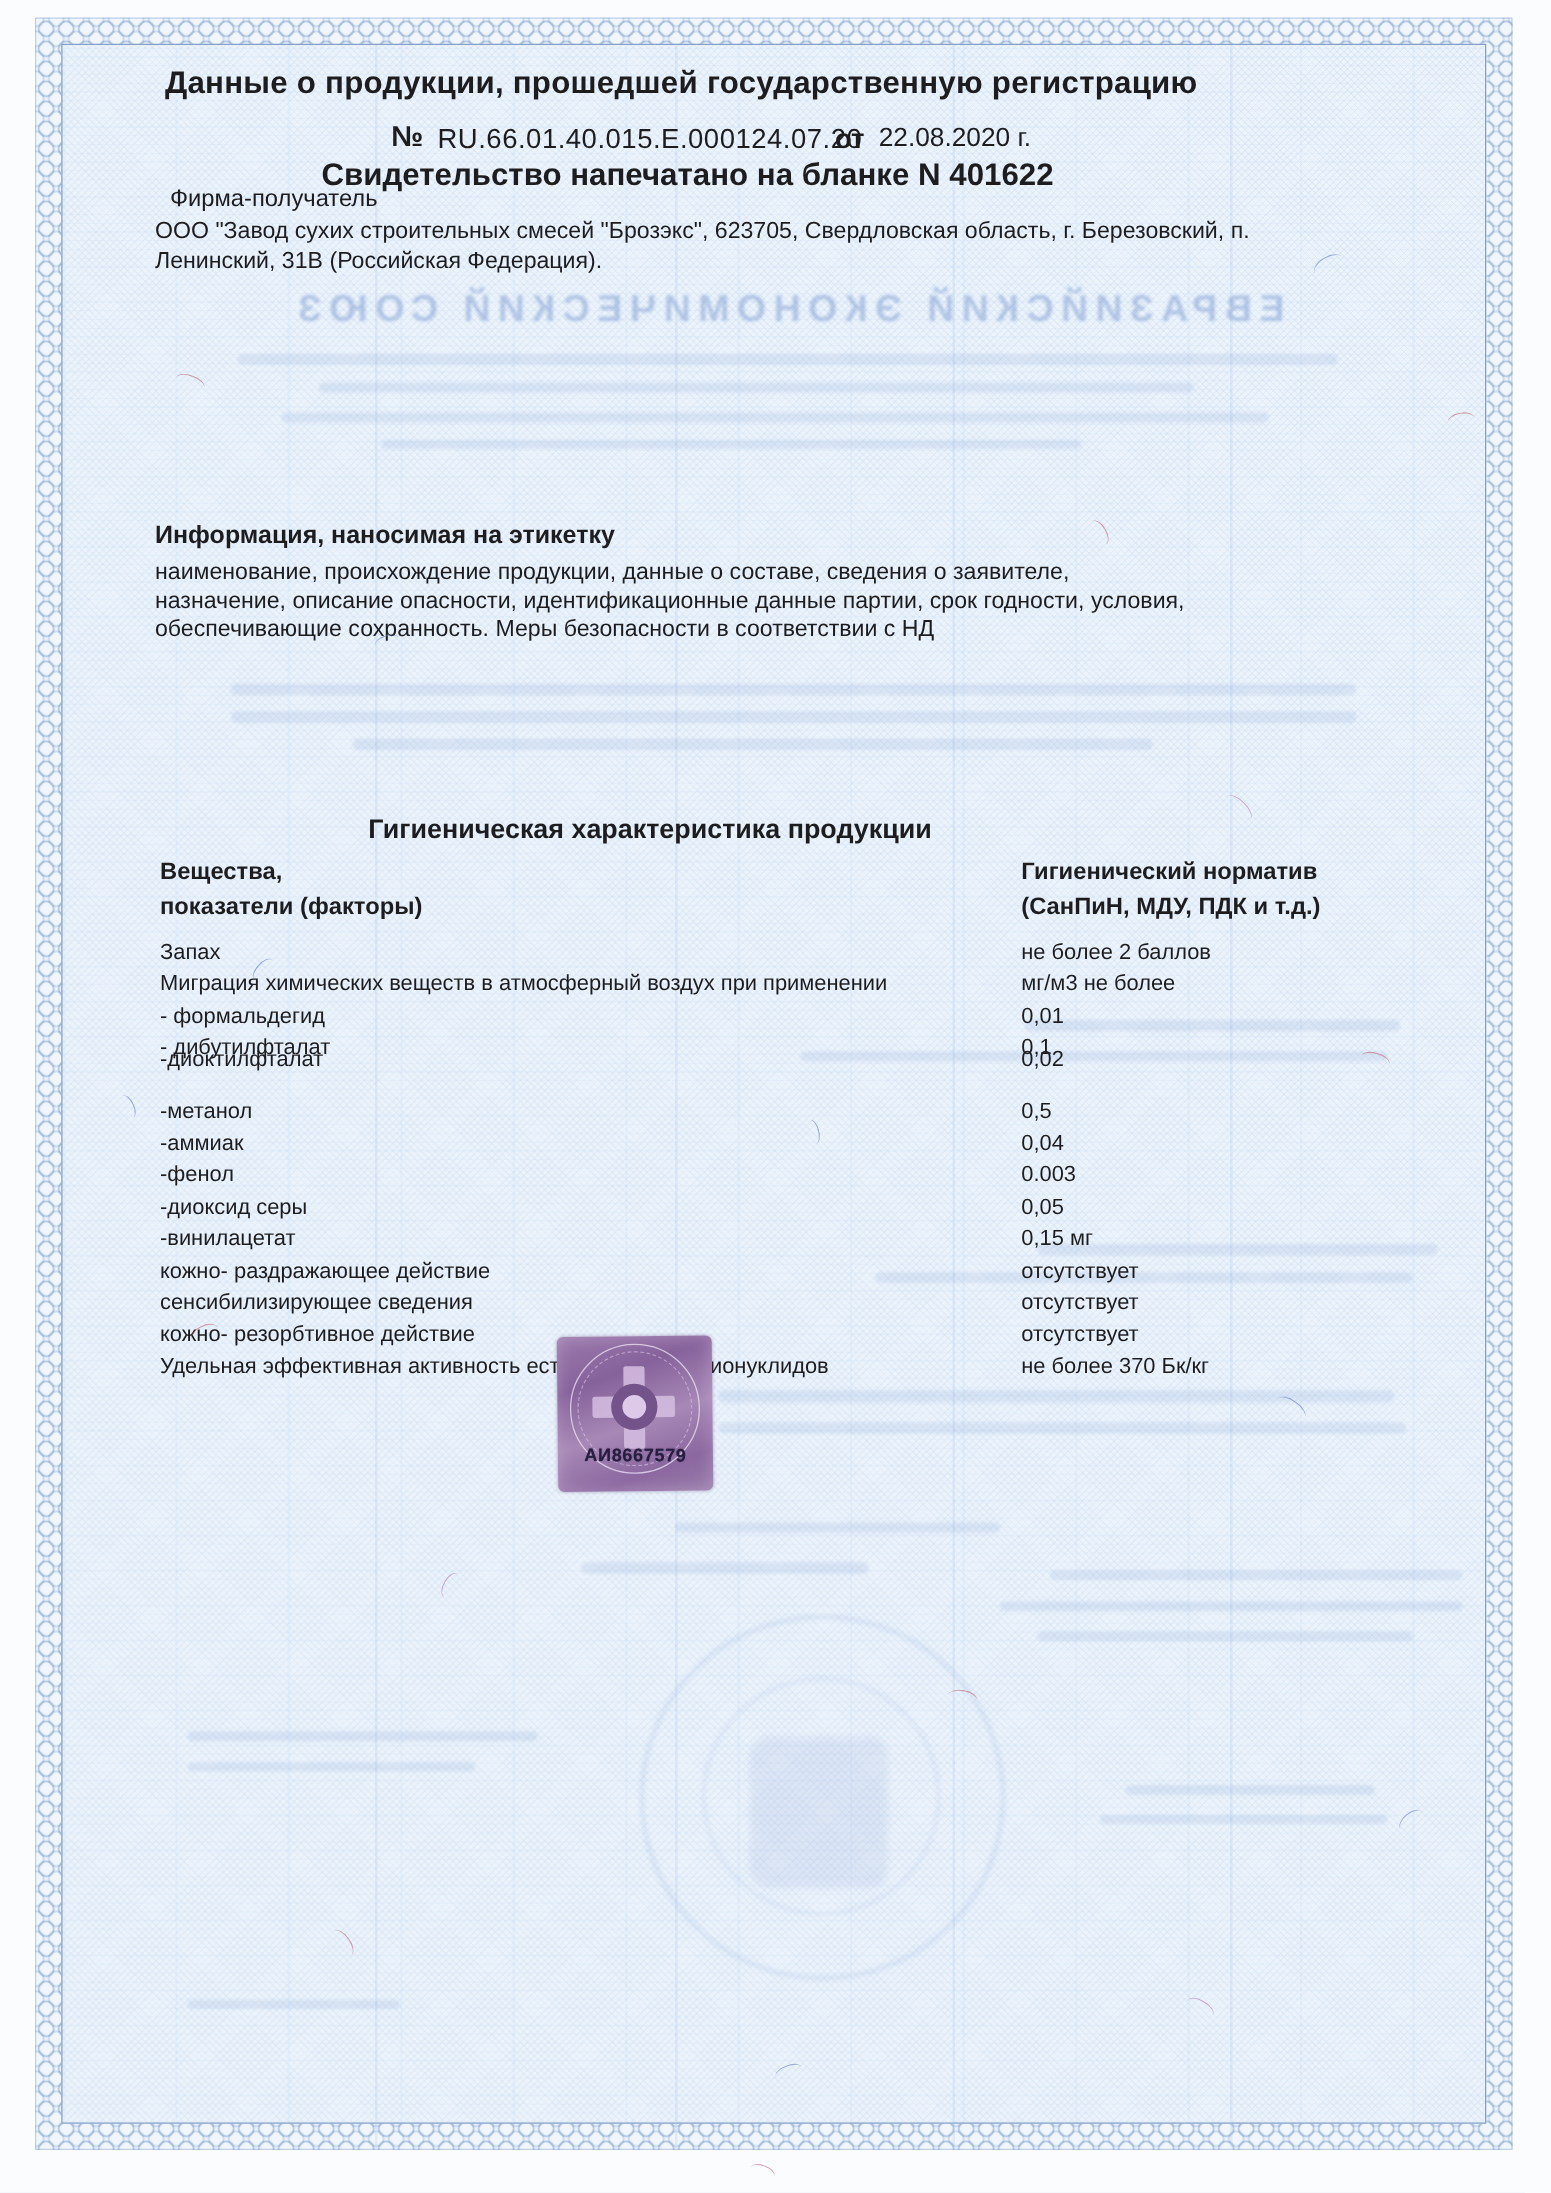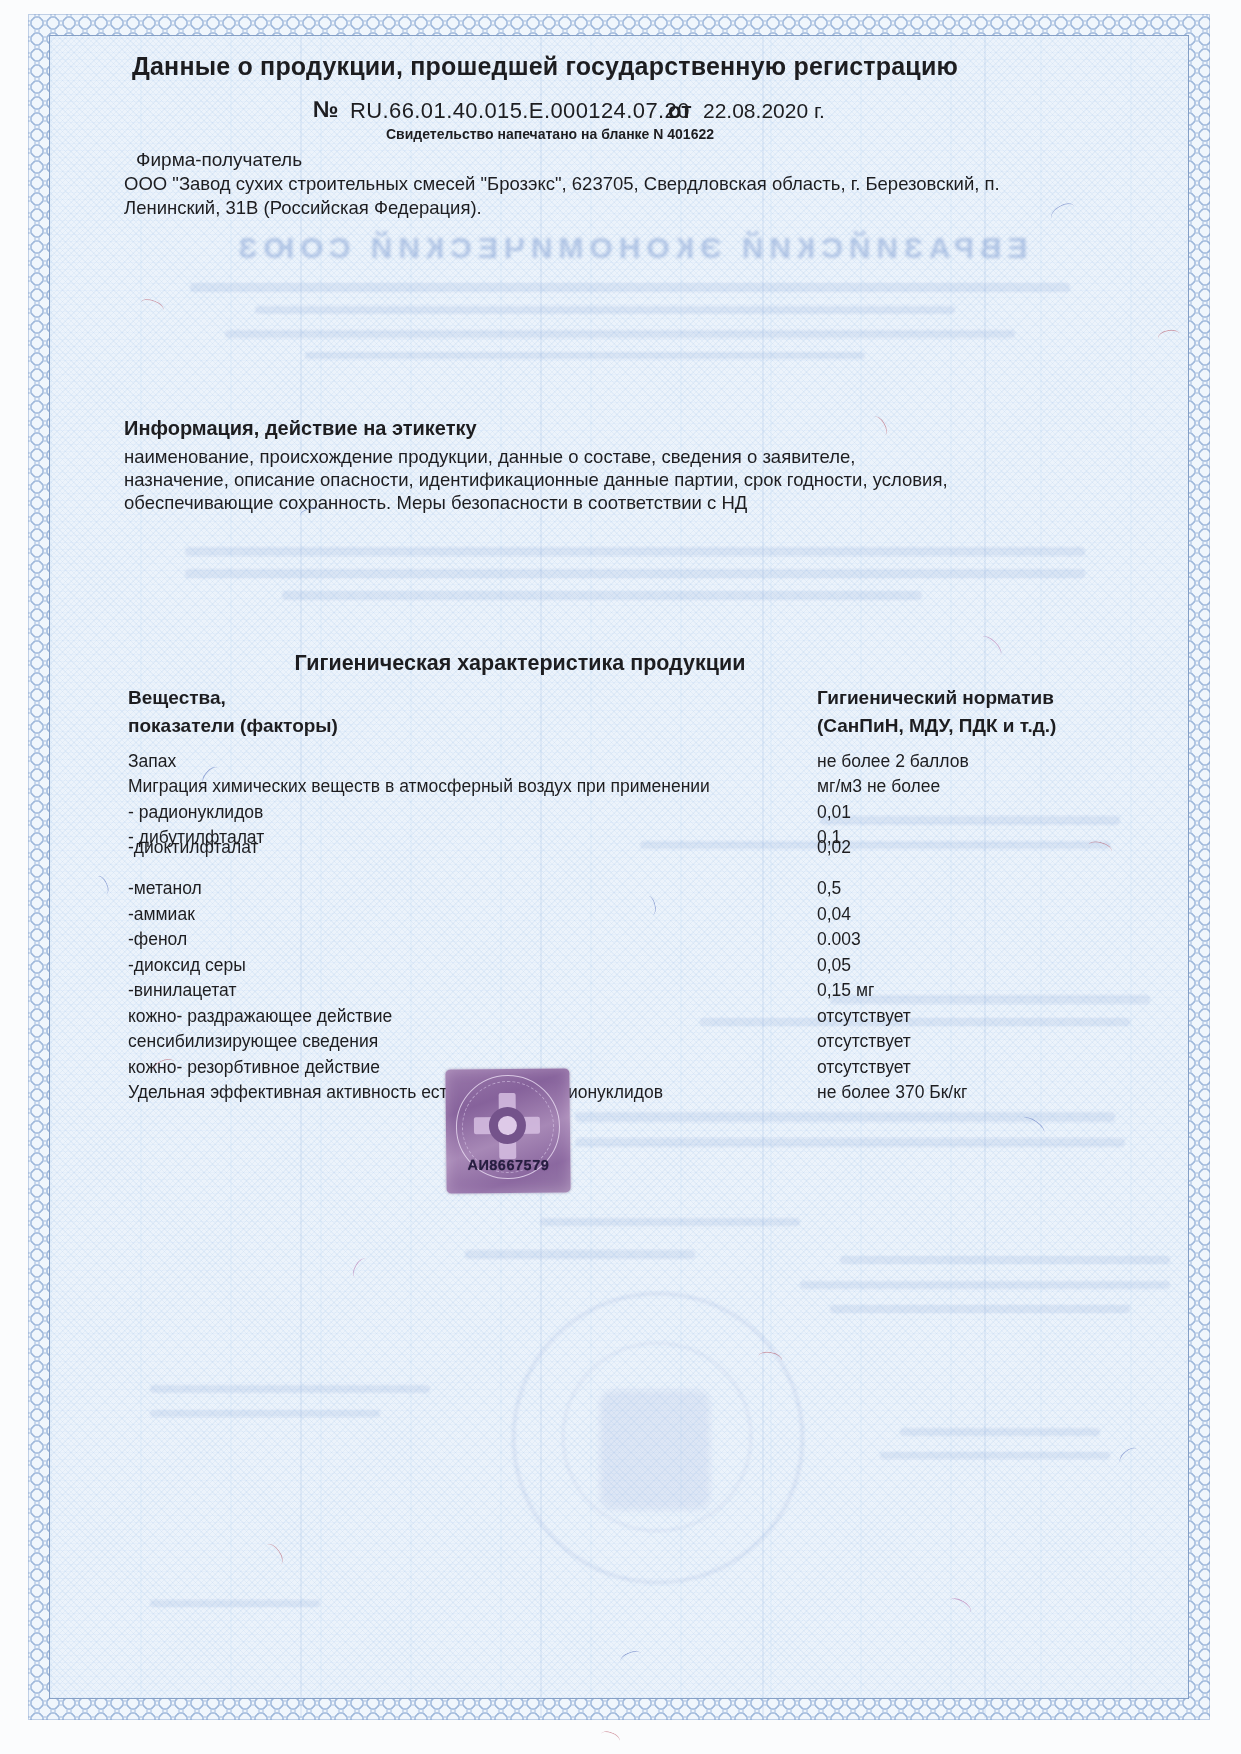--- a/index.html
+++ b/index.html
@@ -37,21 +37,21 @@
 
   .abs{position:absolute;}
   .ctr{text-align:center;}
 
   .doc-title{top:52px;left:120px;width:850px;font-size:25px;font-weight:bold;letter-spacing:.2px;}
   .num-line{top:96px;left:0;width:100%;height:30px;}
   .num-sign{position:absolute;left:313px;top:0;font-size:23px;font-weight:bold;}
   .num-val{position:absolute;left:350px;top:2px;font-size:22px;letter-spacing:.4px;}
   .date-label{position:absolute;left:668px;top:2px;font-size:22px;font-weight:bold;}
   .date-val{position:absolute;left:703px;top:3px;font-size:21px;}
-  .blank-line{top:126px;left:170px;width:760px;font-size:14px;font-weight:bold;}
+  .blank-line{top:126px;left:170px;width:760px;font-size:25px;font-weight:bold;}
   .recip-label{top:149px;left:136px;font-size:19px;font-weight:normal;}
   .recip-text{top:172px;left:124px;width:880px;font-size:18.5px;line-height:23.5px;}
 
   .info-head{top:417px;left:124px;font-size:20px;font-weight:bold;}
   .info-text{top:445px;left:124px;width:835px;font-size:18.5px;line-height:23px;}
 
   .hyg-head{top:651px;left:120px;width:800px;font-size:21.5px;font-weight:bold;text-align:center;}
   .colh{font-size:19px;font-weight:bold;line-height:28px;}
   .colh-left{top:684px;left:128px;width:420px;}
   .colh-right{top:684px;left:817px;width:360px;}
@@ -160,21 +160,21 @@
     <span class="num-val">RU.66.01.40.015.E.000124.07.20</span>
     <span class="date-label">от</span>
     <span class="date-val">22.08.2020 г.</span>
   </div>
 
   <div class="abs blank-line ctr">Свидетельство напечатано на бланке N 401622</div>
 
   <div class="abs recip-label">Фирма-получатель</div>
   <div class="abs recip-text">ООО "Завод сухих строительных смесей "Брозэкс", 623705, Свердловская область, г. Березовский, п. Ленинский, 31В (Российская Федерация).</div>
 
-  <div class="abs info-head">Информация, действие на этикетку</div>
+  <div class="abs info-head">Информация, наносимая на этикетку</div>
   <div class="abs info-text">наименование, происхождение продукции, данные о составе, сведения о заявителе, назначение, описание опасности, идентификационные данные партии, срок годности, условия, обеспечивающие сохранность. Меры безопасности в соответствии с НД</div>
 
   <div class="abs hyg-head ctr">Гигиеническая характеристика продукции</div>
 
   <div class="abs colh colh-left">
     <div>Вещества,</div>
     <div>показатели (факторы)</div>
   </div>
   <div class="abs colh colh-right">
     <div>Гигиенический норматив</div>
@@ -184,21 +184,21 @@
   <div id="hygiene-rows">
     <div class="hrow" style="top:751px">
         <span class="f">Запах</span>
         <span class="n">не более 2 баллов</span>
       </div>
     <div class="hrow" style="top:776px">
         <span class="f">Миграция химических веществ в атмосферный воздух при применении</span>
         <span class="n">мг/м3 не более</span>
       </div>
     <div class="hrow" style="top:802px">
-        <span class="f">- радионуклидов</span>
+        <span class="f">- формальдегид</span>
         <span class="n">0,01</span>
       </div>
     <div class="hrow" style="top:827px">
         <span class="f">- дибутилфталат</span>
         <span class="n">0,1</span>
       </div>
     <div class="hrow" style="top:837px">
         <span class="f">-диоктилфталат</span>
         <span class="n">0,02</span>
       </div>

